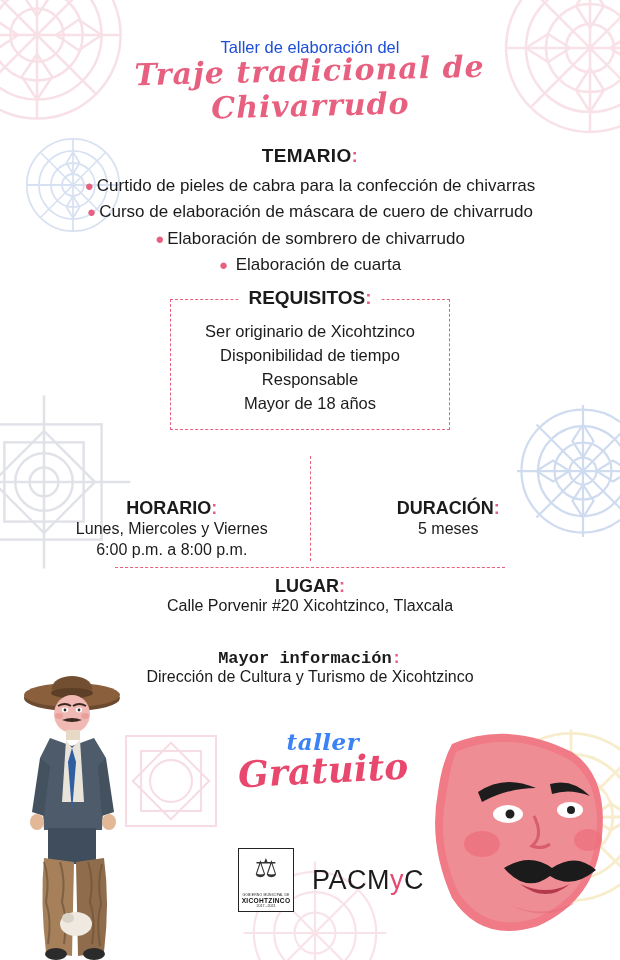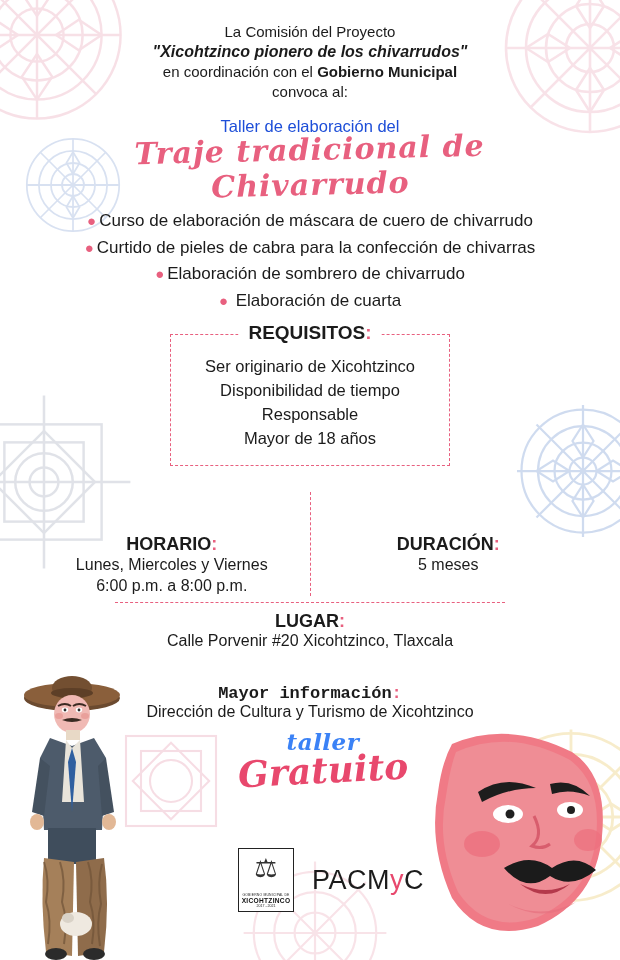--- a/index.html
+++ b/index.html
@@ -311,34 +311,29 @@
       <circle cx="50" cy="50" r="12"></circle>
         <circle cx="50" cy="50" r="24"></circle>
         <circle cx="50" cy="50" r="36"></circle>
       <path d="M50 8 L50 92 M8 50 L92 50 M20 20 L80 80 M80 20 L20 80"></path>
     </g>
   </svg>
 </div>
 
 <div class="sheet">
 
-  <div class="header">
-    <div class="l1">La Comisión del Proyecto</div>
-    <div class="l2">"Xicohtzinco pionero de los chivarrudos"</div>
-    <div class="l3"><span>en coordinación con el </span><b>Gobierno Municipal</b></div>
-    <div class="l4">convoca al:</div>
-  </div>
 
   <div class="taller-line">Taller de elaboración del</div>
   <div class="script-title">Traje tradicional de Chivarrudo</div>
 
+  <div class="section-head"><span>TEMARIO</span><span class="colon">:</span></div>
 
   <ul class="temario-list">
+    <li><span class="bullet">●</span><span>Curtido de pieles de cabra para la confección de chivarras</span></li>
     <li><span class="bullet">●</span><span>Curso de elaboración de máscara de cuero de chivarrudo</span></li>
-    <li><span class="bullet">●</span><span>Curtido de pieles de cabra para la confección de chivarras</span></li>
     <li><span class="bullet">●</span><span>Elaboración de sombrero de chivarrudo</span></li>
     <li><span class="bullet">●</span>&nbsp;<span>Elaboración de cuarta</span></li>
   </ul>
 
   <div class="requisitos">
     <div class="title"><span>REQUISITOS</span><span class="colon">:</span></div>
     <ul>
       <li>Ser originario de Xicohtzinco</li>
       <li>Disponibilidad de tiempo</li>
       <li>Responsable</li>

